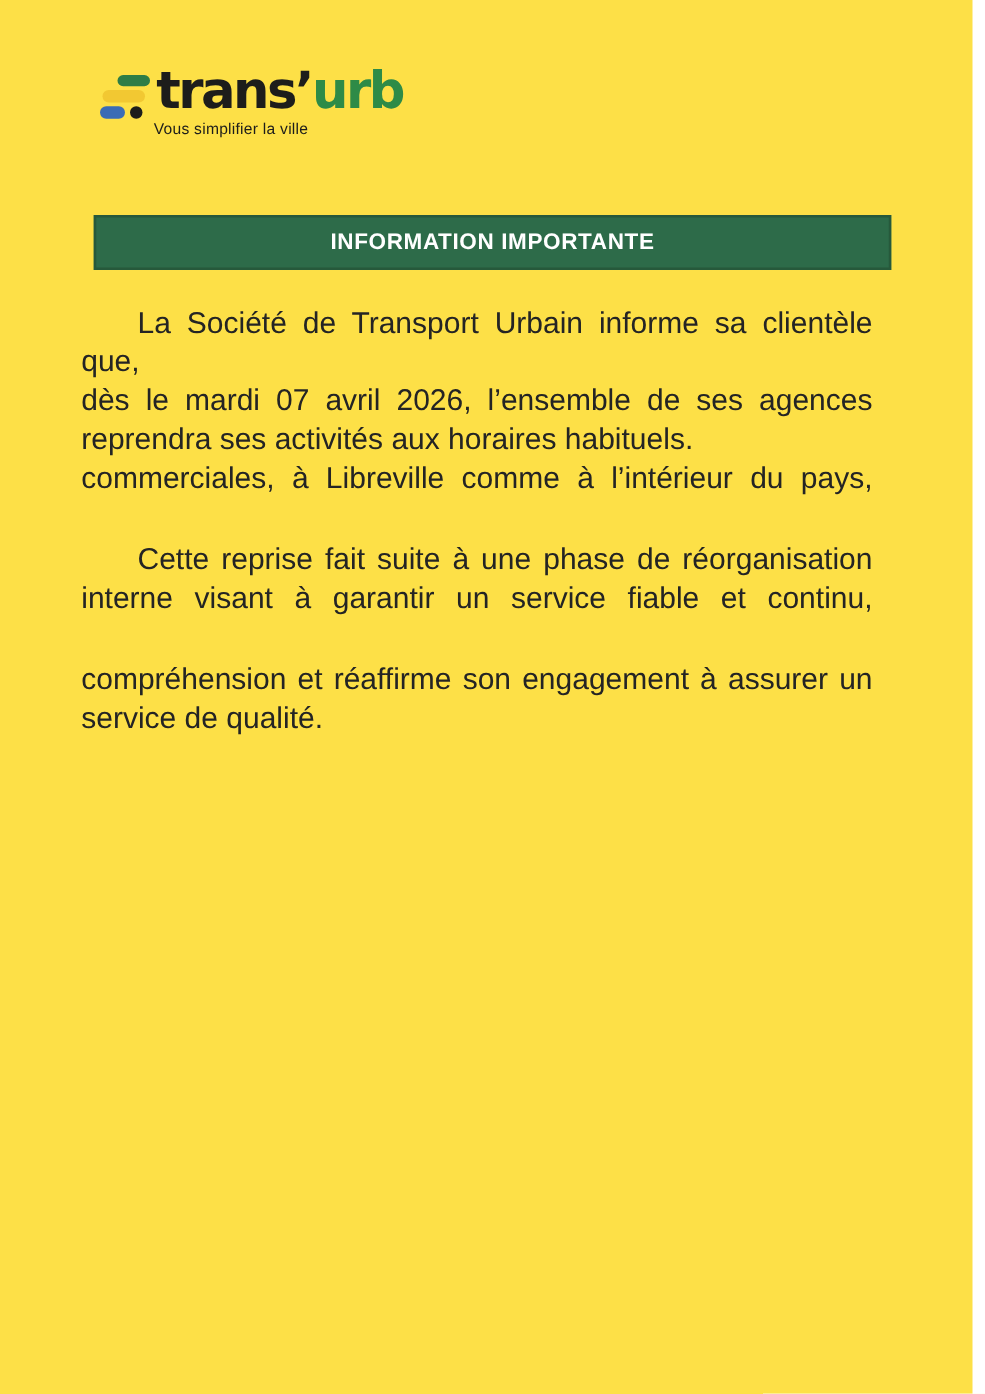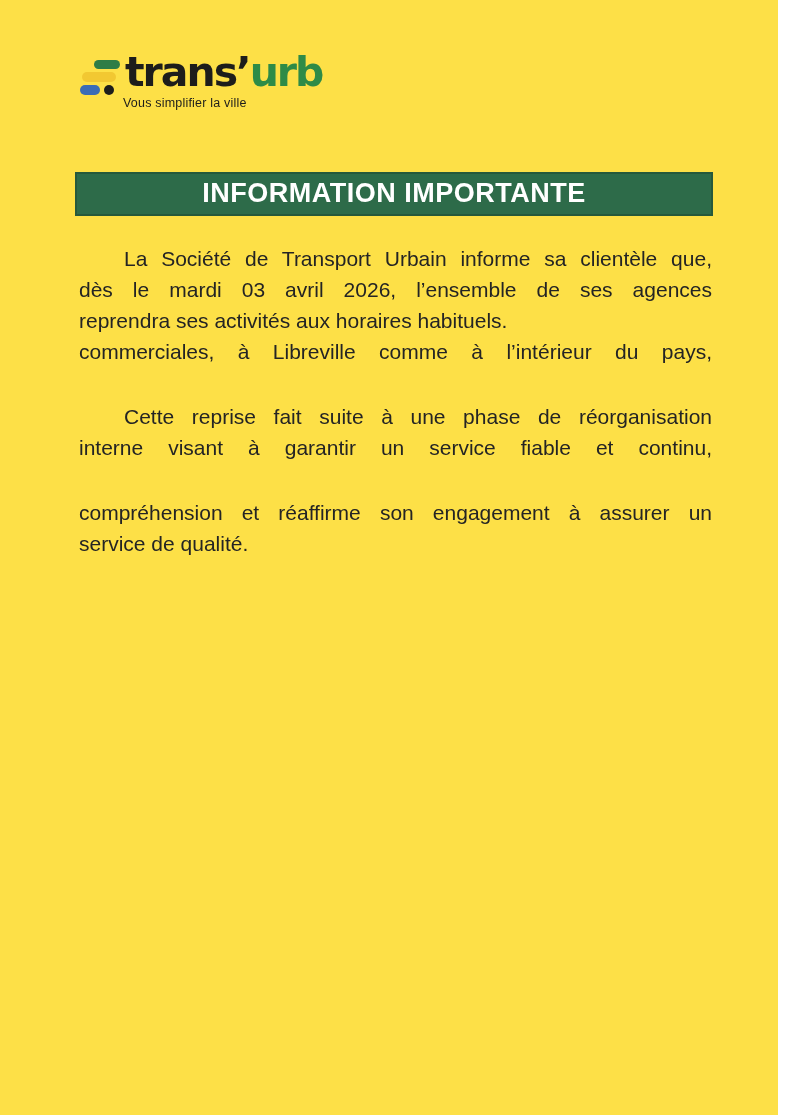--- a/index.html
+++ b/index.html
@@ -37,29 +37,29 @@
     white-space: nowrap;
   }
 
   
   .banner {
     position: absolute; left: 75px; top: 172px;
     width: 638px; height: 44px;
     background: #2d6b49;
     border: 2px solid #26593b;
     color: #ffffff;
-    font-size: 27px; font-weight: bold; letter-spacing: 0.5px;
+    font-size: 18px; font-weight: bold; letter-spacing: 0.5px;
     text-align: center; line-height: 39px;
     white-space: nowrap;
   }
 
   
   .body-text {
-    position: absolute; left: 79px; top: 243px; width: 633px;
-    font-size: 21px; line-height: 31px; color: #242424;
+    position: absolute; left: 65px; top: 243px; width: 633px;
+    font-size: 24px; line-height: 31px; color: #242424;
   }
   .paragraph { margin-bottom: 34px; }
   .line { text-align: justify; text-align-last: justify; }
   .line.para-first { text-indent: 45px; }
   .line.para-last  { text-align-last: left; }
 
   
   .footer { position: absolute; left: 466px; top: 773px; font-size: 21px; }
   .dateline  { line-height: 30px; color: #242424; white-space: nowrap; }
   .signature { margin-top: 36px; line-height: 30px; font-weight: bold;
@@ -80,21 +80,21 @@
     <div class="brand"><span class="brand-black">trans’</span><span class="brand-green">urb</span></div>
     <div class="tagline">Vous simplifier la ville</div>
   </div>
 
   <div class="banner">INFORMATION IMPORTANTE</div>
 
   <div class="body-text">
 
     <div class="paragraph">
       <div class="line para-first">La Société de Transport Urbain informe sa clientèle que,</div>
-      <div class="line">dès le mardi 03 avril 2026, l’ensemble de ses agences</div>
+      <div class="line">dès le mardi 07 avril 2026, l’ensemble de ses agences</div>
       <div class="line para-last">reprendra ses activités aux horaires habituels.</div>
       <div class="line">commerciales, à Libreville comme à l’intérieur du pays,</div>
     </div>
 
     <div class="paragraph">
       <div class="line para-first">Cette reprise fait suite à une phase de réorganisation</div>
       <div class="line">interne visant à garantir un service fiable et continu,</div>
     </div>
 
     <div class="paragraph">

